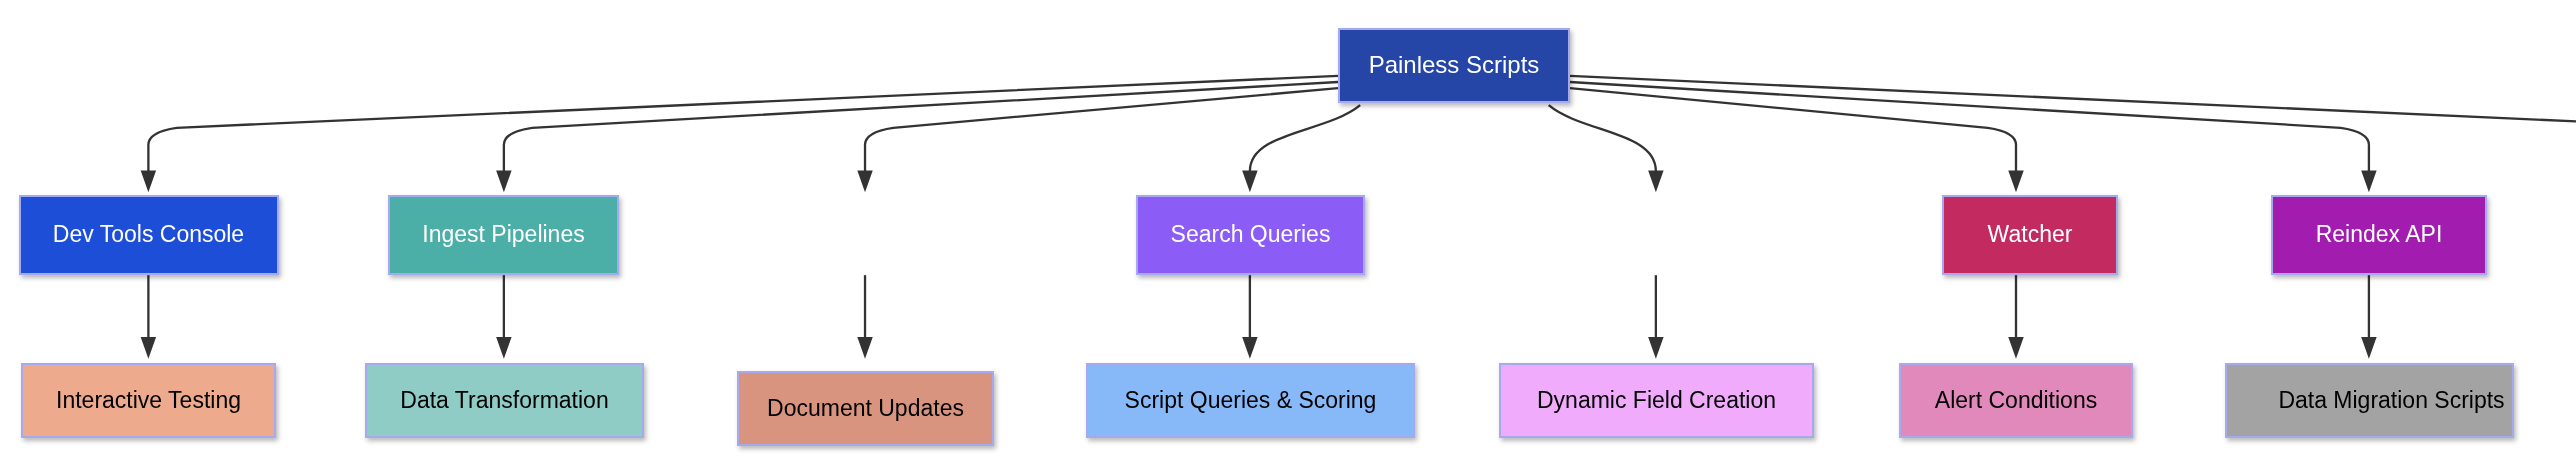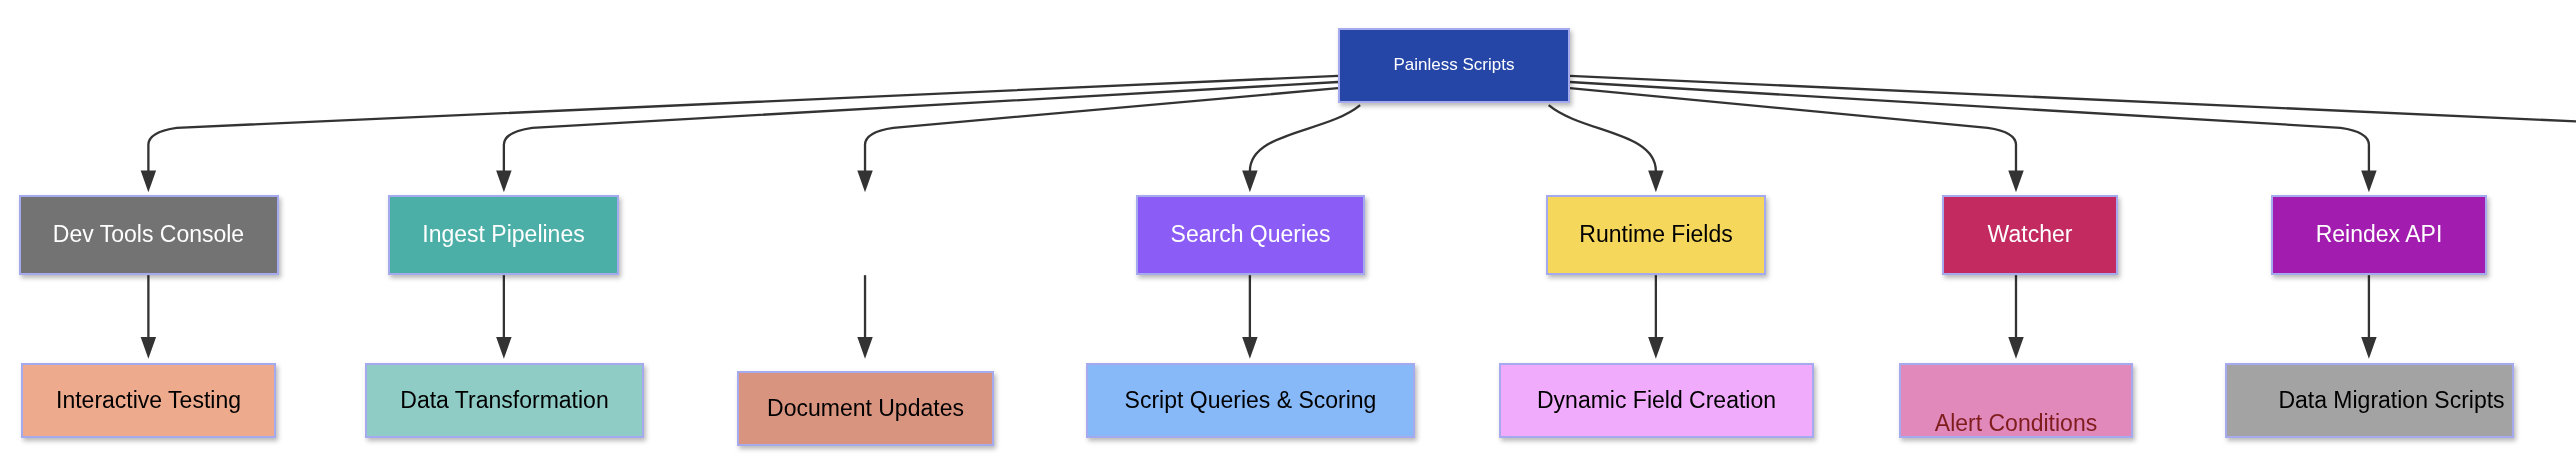--- a/index.html
+++ b/index.html
@@ -15,21 +15,21 @@
     position:absolute;
     box-sizing:border-box;
     display:flex;align-items:center;justify-content:center;
     border:2.6px solid #a5a9ee;
     box-shadow:2.1px 2.6px 4.6px rgba(0,0,0,0.28);
     font-size:23px;
     line-height:1.1;
     white-space:nowrap;
     text-align:center;
   }
-  .root{height:75px;font-size:17px;}
+  .root{height:75px;font-size:24px;}
   .l1{height:80px;}
   .l2{height:75px;}
 </style>
 </head>
 <body>
 
 <div class="canvas">
 
   <svg class="edges" viewBox="0 0 5656 914" xmlns="http://www.w3.org/2000/svg">
     <defs>
@@ -55,31 +55,28 @@
       <path class="edge" d="M 3913 534 L 3913 655" marker-end="url(#ah)" stroke="#333333"></path>
       <path class="edge" d="M 4598 534 L 4598 655" marker-end="url(#ah)" stroke="#333333"></path>
       <path class="edge" d="M 5331 534 L 5331 655" marker-end="url(#ah)" stroke="#333333"></path>
     </g>
   </svg>
 
   <div class="node root" style="left: 1338px; top: 28px; width: 232px; background-color: rgb(37, 70, 167); color: rgb(255, 255, 255); border-color: rgb(165, 169, 238);">
     <span>Painless Scripts</span>
   </div>
 
-  <div class="node l1" style="left: 18.5px; top: 195px; width: 260px; background-color: #737373; color: rgb(255, 255, 255); border-color: rgb(165, 169, 238);">
+  <div class="node l1" style="left: 18.5px; top: 195px; width: 260px; background-color: #1d4ed8; color: rgb(255, 255, 255); border-color: rgb(165, 169, 238);">
     <span>Dev Tools Console</span>
   </div>
   <div class="node l1" style="left: 388px; top: 195px; width: 231px; background-color: rgb(75, 175, 167); color: rgb(255, 255, 255); border-color: rgb(165, 169, 238);">
     <span>Ingest Pipelines</span>
   </div>
   <div class="node l1" style="left: 1136px; top: 195px; width: 229px; background-color: #8b5cf6; color: rgb(255, 255, 255); border-color: rgb(165, 169, 238);">
     <span>Search Queries</span>
-  </div>
-  <div class="node l1" style="left: 1546px; top: 195px; width: 220px; background-color: rgb(245, 215, 92); color: rgb(0, 0, 0); border-color: rgb(165, 169, 238);">
-    <span>Runtime Fields</span>
   </div>
   <div class="node l1" style="left: 1942px; top: 195px; width: 176px; background-color: rgb(194, 42, 96); color: rgb(255, 255, 255); border-color: rgb(165, 169, 238);">
     <span>Watcher</span>
   </div>
   <div class="node l1" style="left: 2271px; top: 195px; width: 216px; background-color: #a21caf; color: rgb(255, 255, 255); border-color: rgb(165, 169, 238);">
     <span>Reindex API</span>
   </div>
 
   <div class="node l2" style="left: 21px; top: 363px; width: 255px; background-color: rgb(237, 170, 141); color: rgb(0, 0, 0); border-color: rgb(165, 169, 238);">
     <span>Interactive Testing</span>
@@ -89,21 +86,21 @@
   </div>
   <div class="node l2" style="left: 737px; top: 363px; width: 257px; background-color: rgb(217, 148, 127); color: rgb(0, 0, 0); border-color: rgb(165, 169, 238); margin-top: 8px;">
     <span>Document Updates</span>
   </div>
   <div class="node l2" style="left: 1086px; top: 363px; width: 329px; background-color: rgb(135, 185, 248); color: rgb(0, 0, 0); border-color: rgb(165, 169, 238);">
     <span>Script Queries &amp; Scoring</span>
   </div>
   <div class="node l2" style="left: 1499px; top: 363px; width: 315px; background-color: #f0abfc; color: rgb(0, 0, 0); border-color: rgb(165, 169, 238);">
     <span>Dynamic Field Creation</span>
   </div>
-  <div class="node l2" style="left: 1899px; top: 363px; width: 234px; background-color: rgb(224, 137, 186); color: #7f1d1d; border-color: rgb(165, 169, 238); align-items: flex-end;">
+  <div class="node l2" style="left: 1899px; top: 363px; width: 234px; background-color: rgb(224, 137, 186); color: #000000; border-color: rgb(165, 169, 238);">
     <span>Alert Conditions</span>
   </div>
   <div class="node l2" style="left: 2225px; top: 363px; width: 289px; background-color: #a3a3a3; color: rgb(0, 0, 0); border-color: rgb(165, 169, 238); padding-left: 44px;">
     <span>Data Migration Scripts</span>
   </div>
 
 </div>
 
 
 </body></html>

